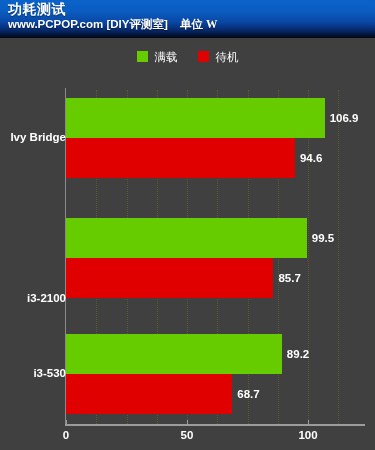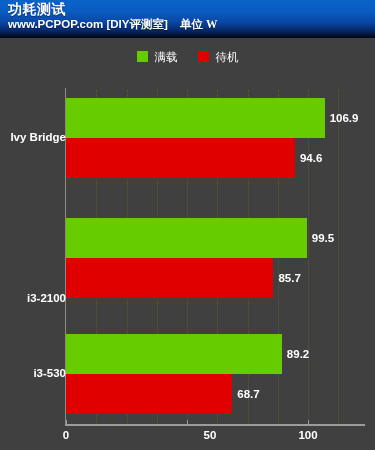--- a/index.html
+++ b/index.html
@@ -255,19 +255,19 @@
             <div class="bar" style="width: 166.254px; background: rgb(224, 0, 0);"></div>
             <div class="bar-value" style="left: 171.254px;">68.7</div>
           </div>
           <div class="cat-label" style="top: 33px;">i3-530</div>
         </div>
       </div>
     <div id="xticks-layer">
         <div class="xtick-mark" style="left: 66px;"></div>
         <div class="xtick-label" style="left: 66px;">0</div>
         <div class="xtick-mark" style="left: 187px;"></div>
-        <div class="xtick-label" style="left: 187px; margin-left: 23px;">50</div>
+        <div class="xtick-label" style="left: 187px;">50</div>
         <div class="xtick-mark" style="left: 308px;"></div>
         <div class="xtick-label" style="left: 308px;">100</div>
       </div>
   </div>
 
 </div>
 
 </body></html>

